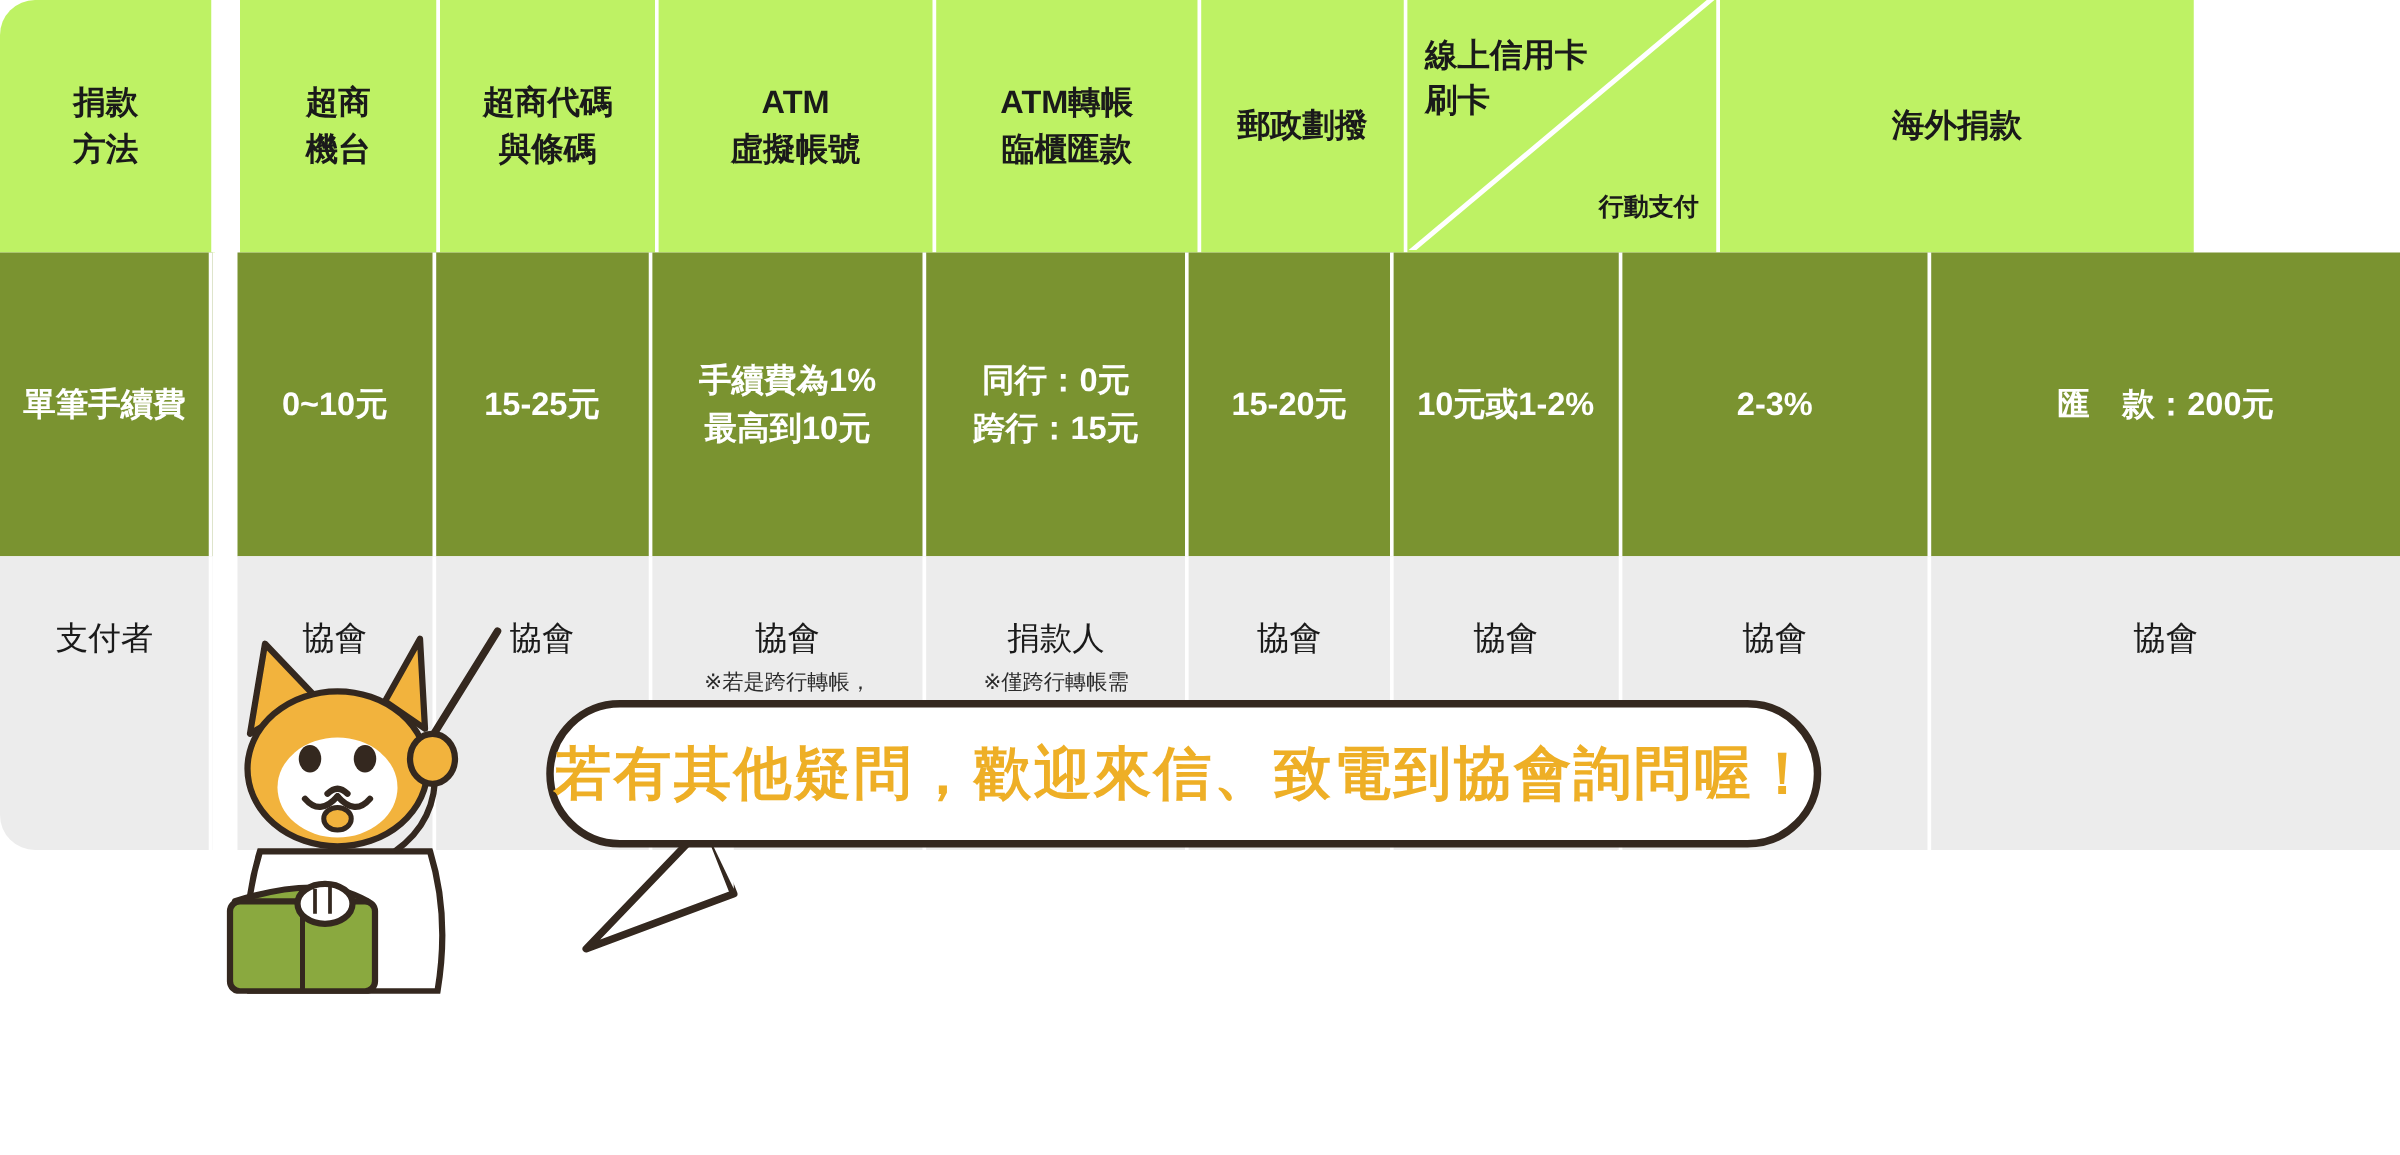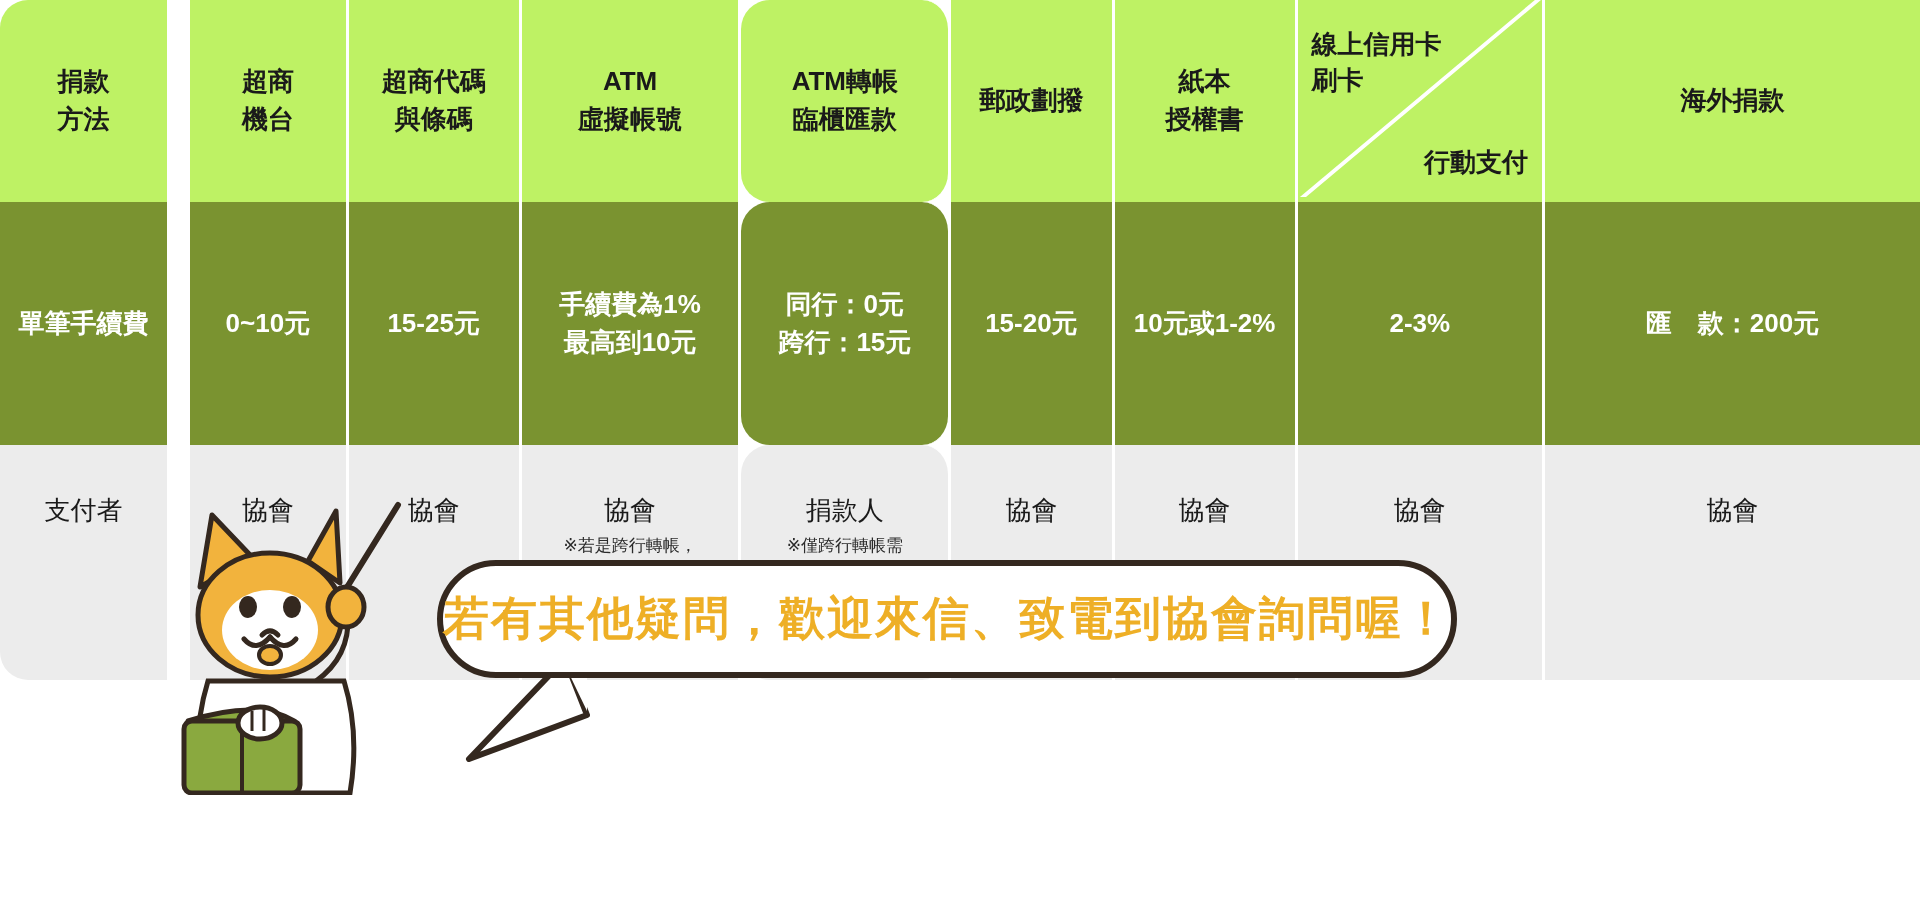--- a/index.html
+++ b/index.html
@@ -19,21 +19,21 @@
     border-radius: 28px 0 0 28px;
     overflow: hidden;
   }
   .row { display: flex; width: 1920px; }
 
   
   .c0 { width: 172px; }
   .c1 { width: 160px; margin-left: 20px; }
   .c2 { width: 175px; }
   .c3 { width: 222px; }
-  .c4 { width: 212px; border-radius: 29px; }
+  .c4 { width: 212px; }
   .c5 { width: 165px; }
   .c6 { width: 185px; }
   .c7 { width: 250px; }
   .c8 { width: 379px; }
 
   .cell {
     position: relative;
     display: flex;
     flex-direction: column;
     align-items: center;
@@ -69,21 +69,21 @@
     text-align: left;
     line-height: 1.4;
     font-size: 26px;
     font-weight: bold;
   }
   .split .lbl-bot {
     position: absolute;
     right: 14px; bottom: 22px;
     text-align: right;
     line-height: 1.4;
-    font-size: 26px;
+    font-size: 20px;
     font-weight: bold;
   }
 
   
   .grow .cell {
     height: 243px;
     background: #7a9330;
     color: #ffffff;
     font-size: 26px;
     font-weight: bold;
@@ -166,24 +166,20 @@
 
       <div class="cell c4">
         <span class="line">ATM轉帳</span>
         <span class="line">臨櫃匯款</span>
       </div>
 
       <div class="cell c5">
         <span class="line">郵政劃撥</span>
       </div>
 
-      <div class="cell c6">
-        <span class="line">紙本</span>
-        <span class="line">授權書</span>
-      </div>
 
       <div class="cell c7 split">
         <svg class="diag" viewBox="0 0 250 202" preserveAspectRatio="none">
           <line x1="255" y1="-8" x2="-5" y2="210" stroke="#ffffff" stroke-width="4"></line>
         </svg>
         <div class="lbl-top">
           <span class="line">線上信用卡</span>
           <span class="line">刷卡</span>
         </div>
         <div class="lbl-bot">

